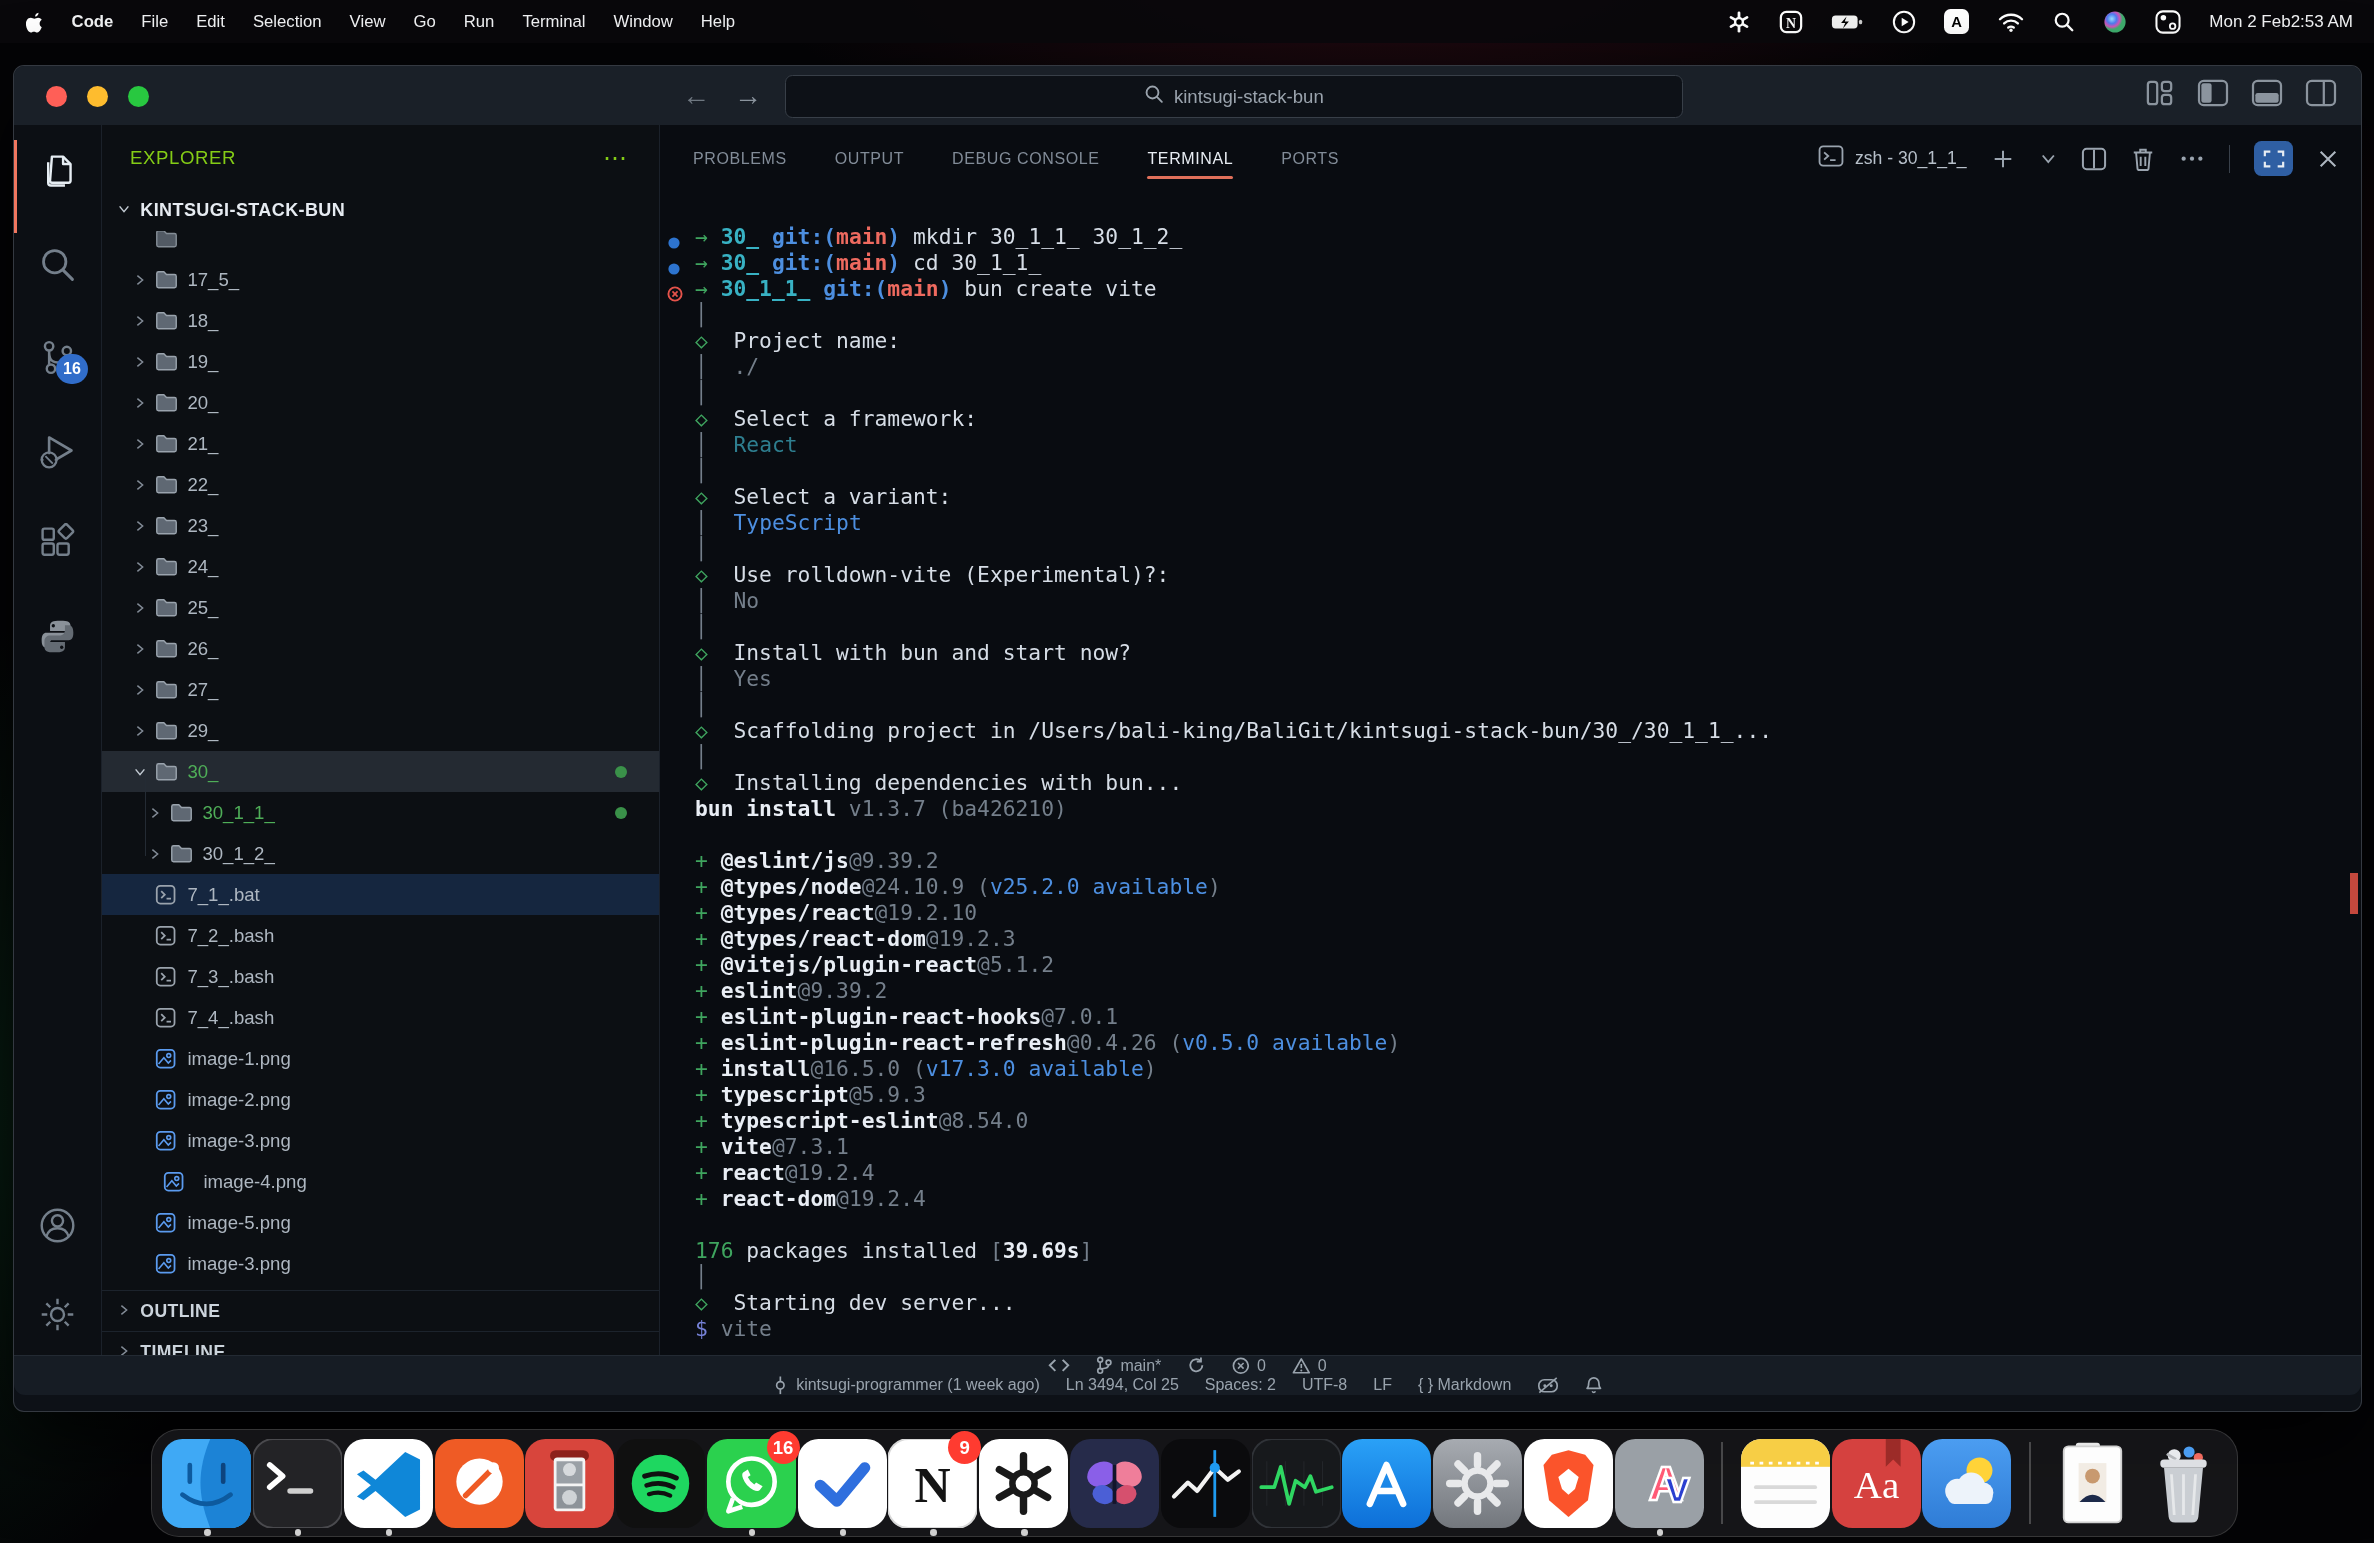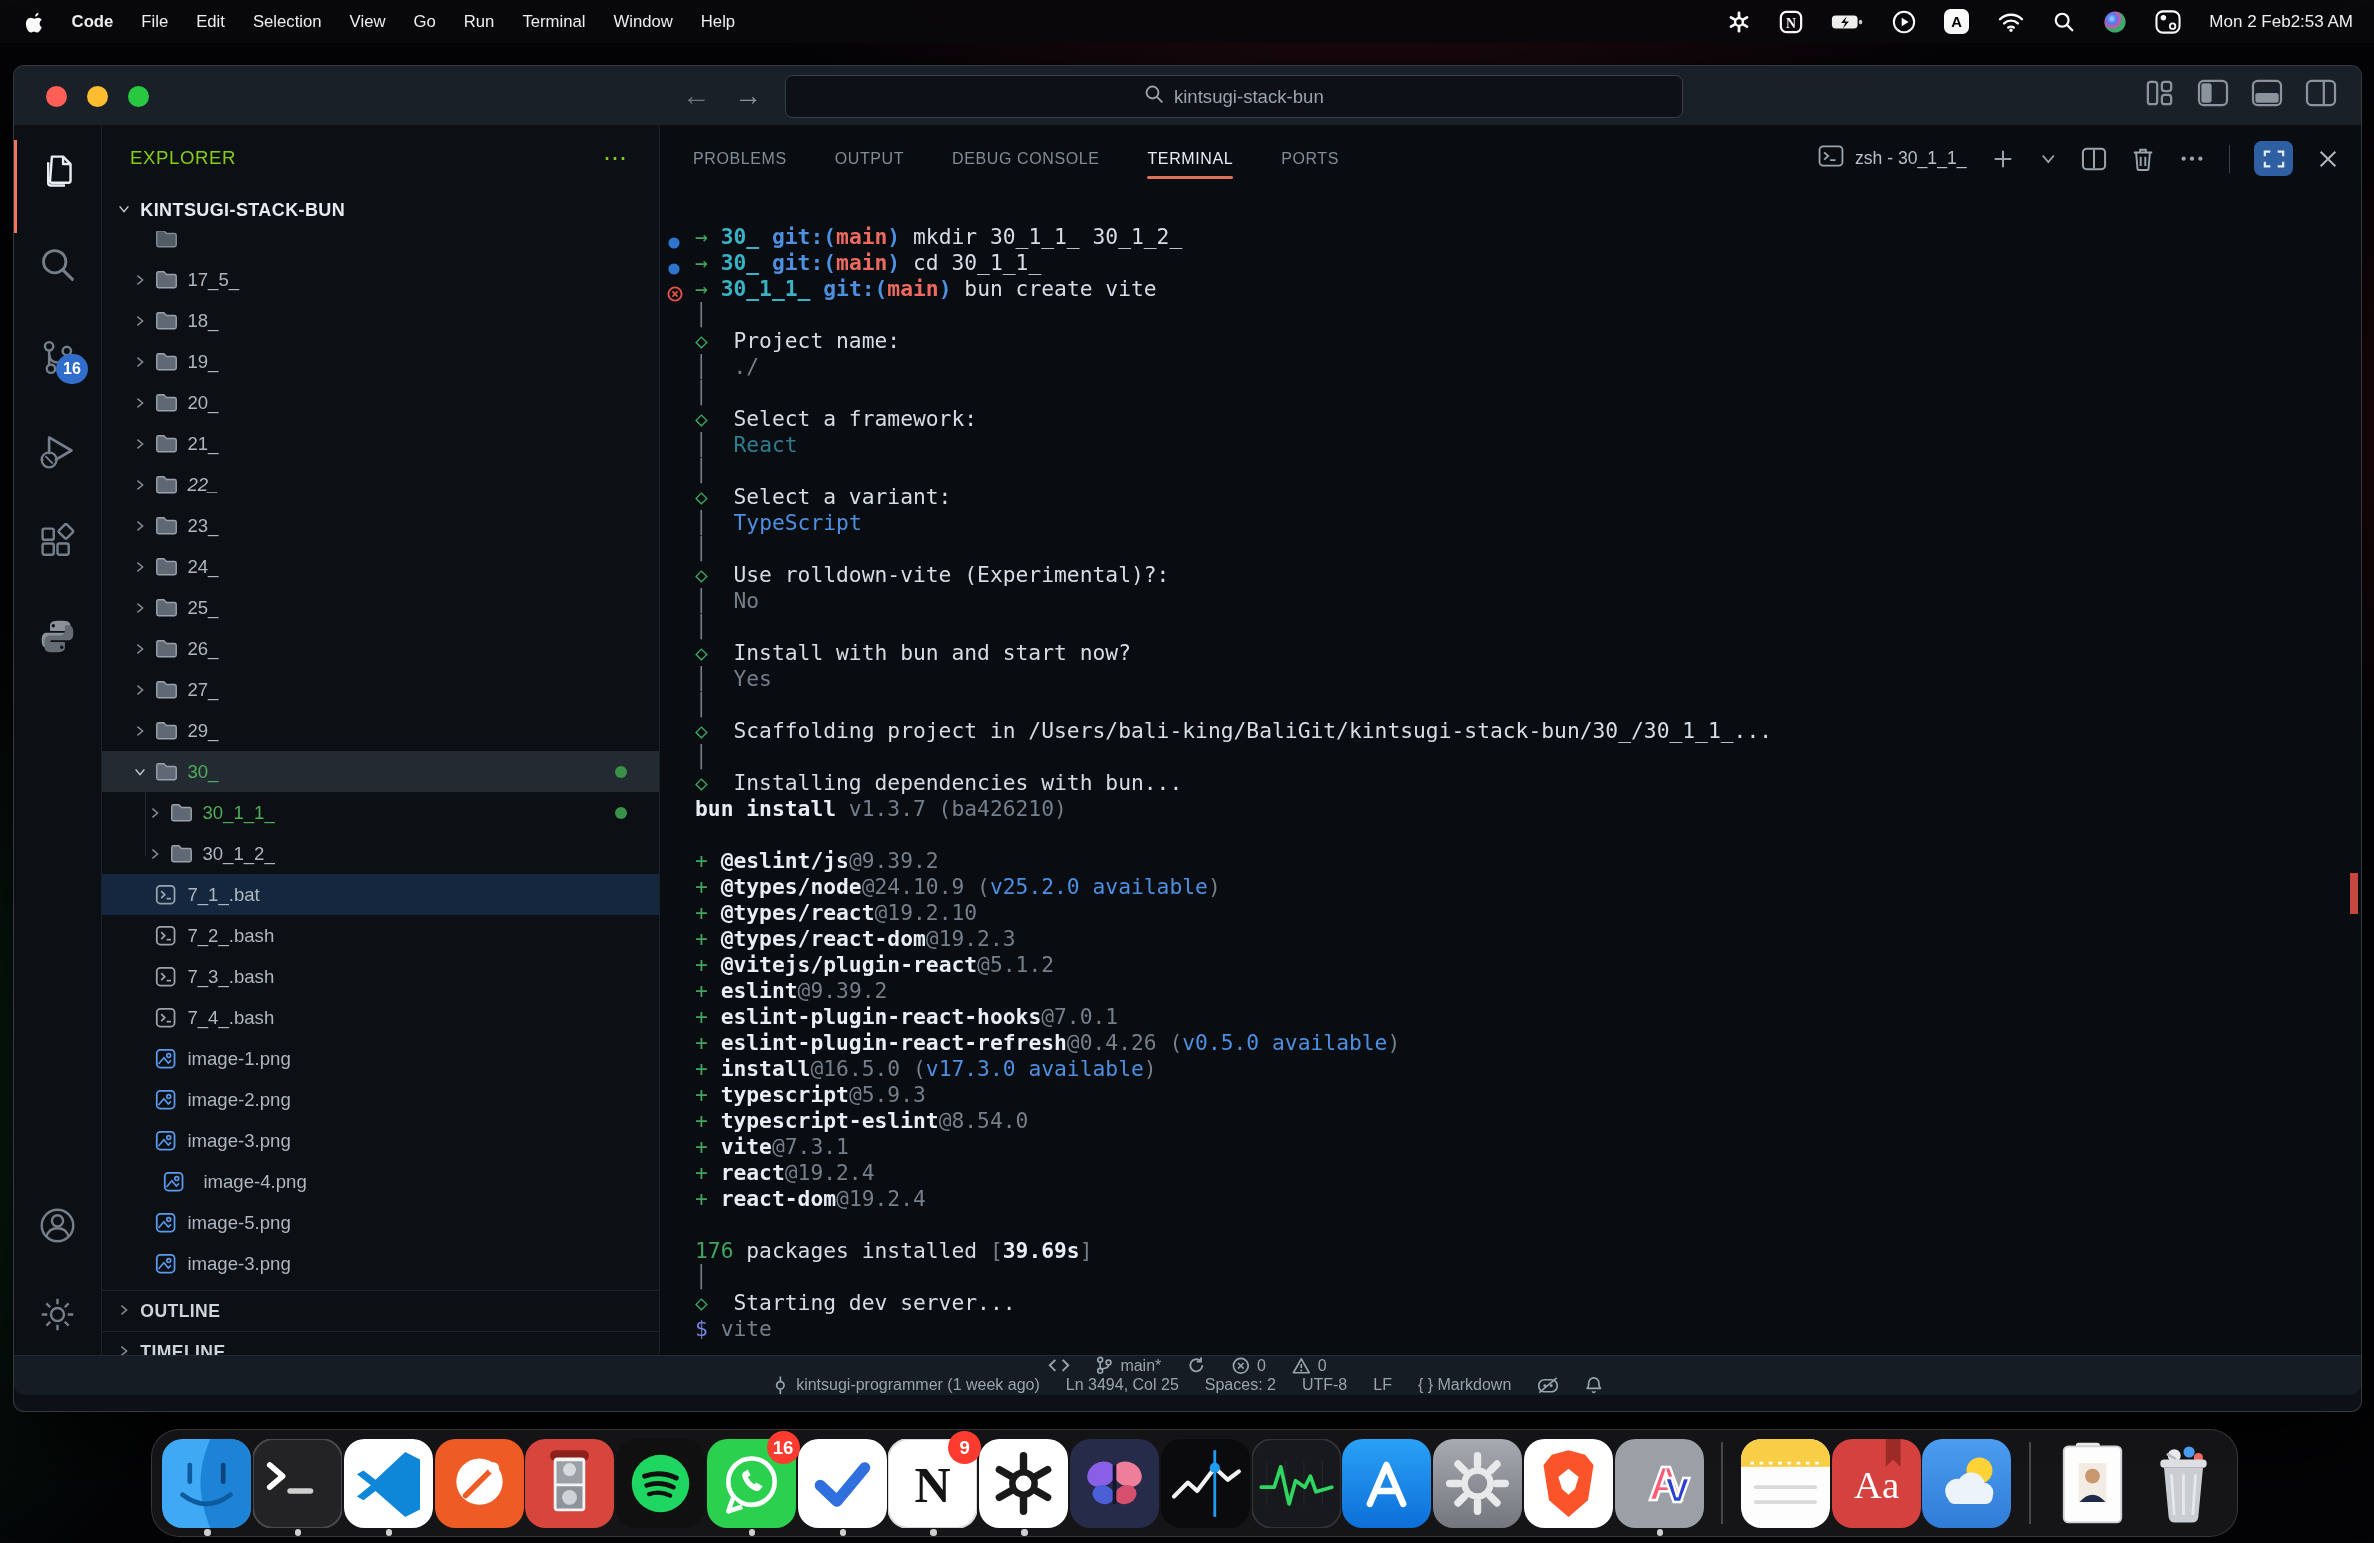--- a/index.html
+++ b/index.html
@@ -404,21 +404,21 @@
                 <path d="M5 3 l6 5 -6 5" fill="none" stroke="#828b96" stroke-width="1.7"></path>
               </svg>
             </span>
             <span class="fi">
               <svg width="23" height="19.5" viewBox="0 0 26 22">
                 <path d="M2 4 a2 2 0 0 1 2-2 h6 l3 3 h9 a2 2 0 0 1 2 2 v11 a2 2 0 0 1 -2 2 h-18 a2 2 0 0 1 -2-2 z" fill="#5f6873" stroke="#9aa3ad" stroke-width="1.6"></path>
               </svg>
             </span>
             <span class="lbl">21_</span>
           </div>
-          <div class="row" style="padding-left:26px;font-style:italic;">
+          <div class="row" style="padding-left:26px;">
             <span class="tw">
               <svg width="14" height="14" viewBox="0 0 16 16">
                 <path d="M5 3 l6 5 -6 5" fill="none" stroke="#828b96" stroke-width="1.7"></path>
               </svg>
             </span>
             <span class="fi">
               <svg width="23" height="19.5" viewBox="0 0 26 22">
                 <path d="M2 4 a2 2 0 0 1 2-2 h6 l3 3 h9 a2 2 0 0 1 2 2 v11 a2 2 0 0 1 -2 2 h-18 a2 2 0 0 1 -2-2 z" fill="#5f6873" stroke="#9aa3ad" stroke-width="1.6"></path>
               </svg>
             </span>

